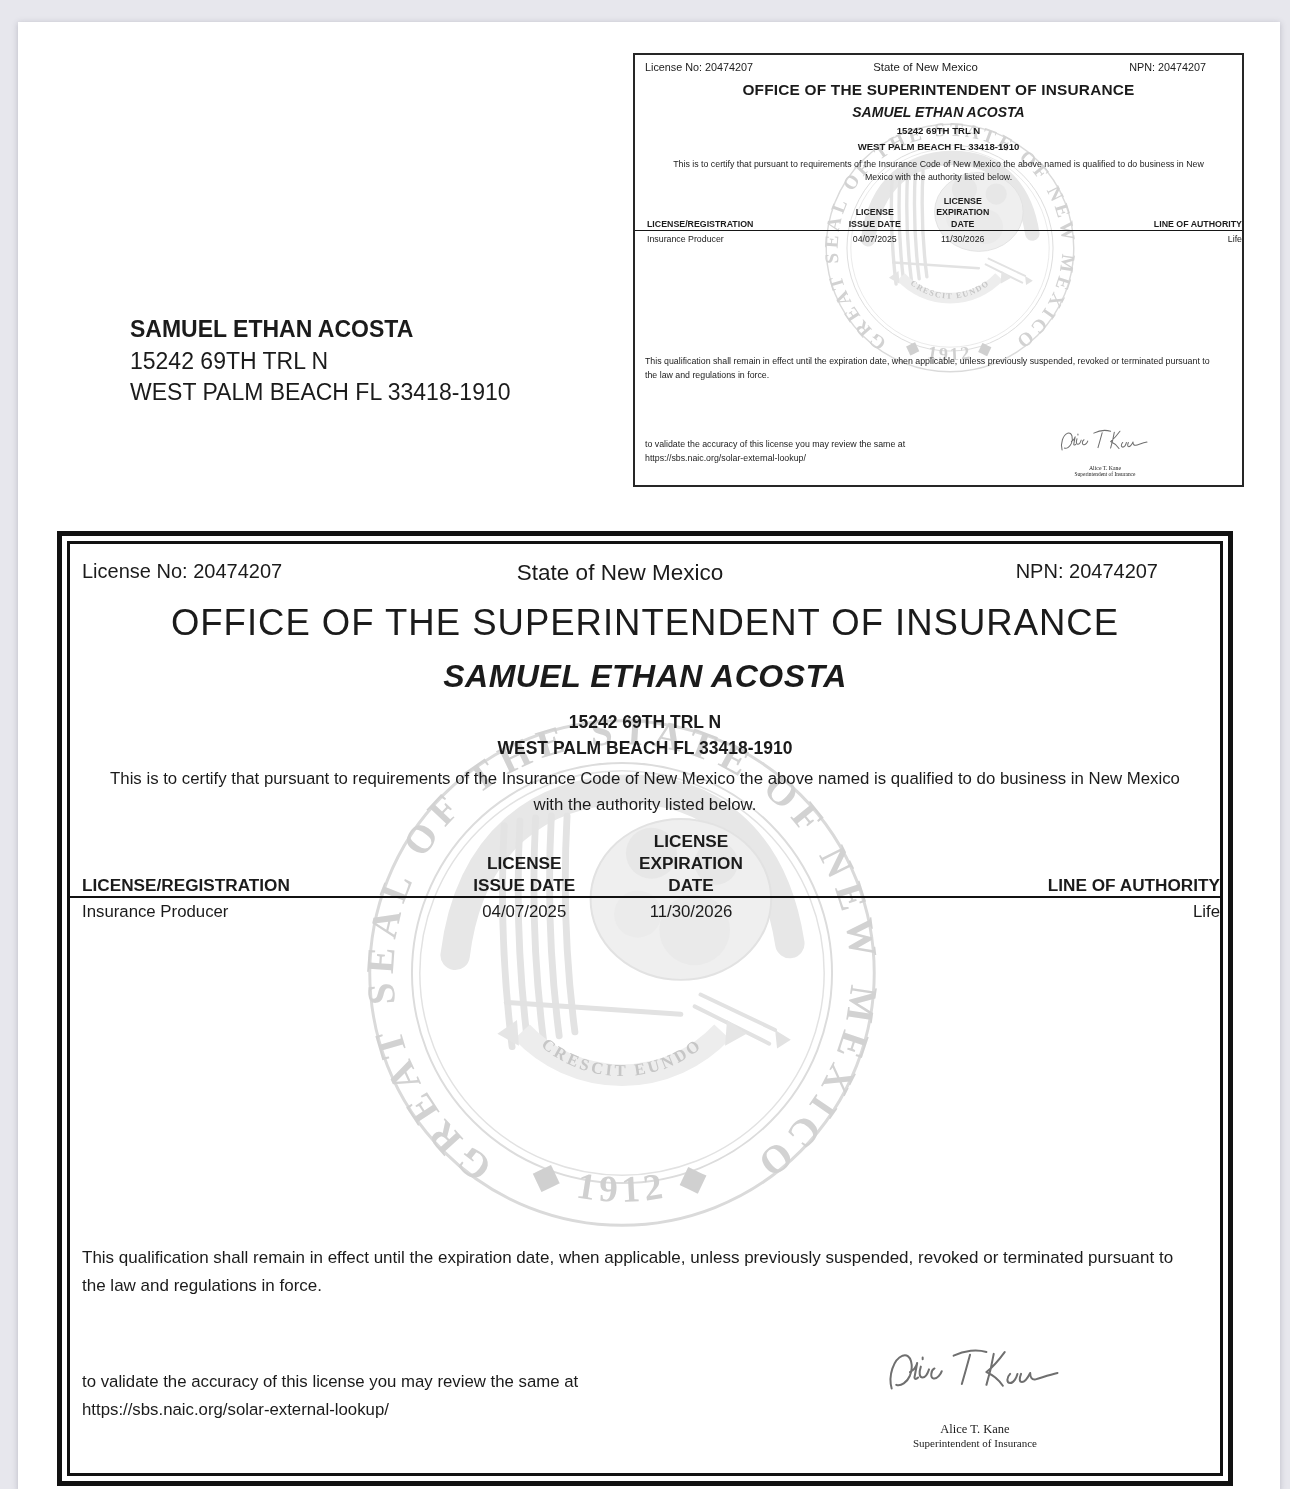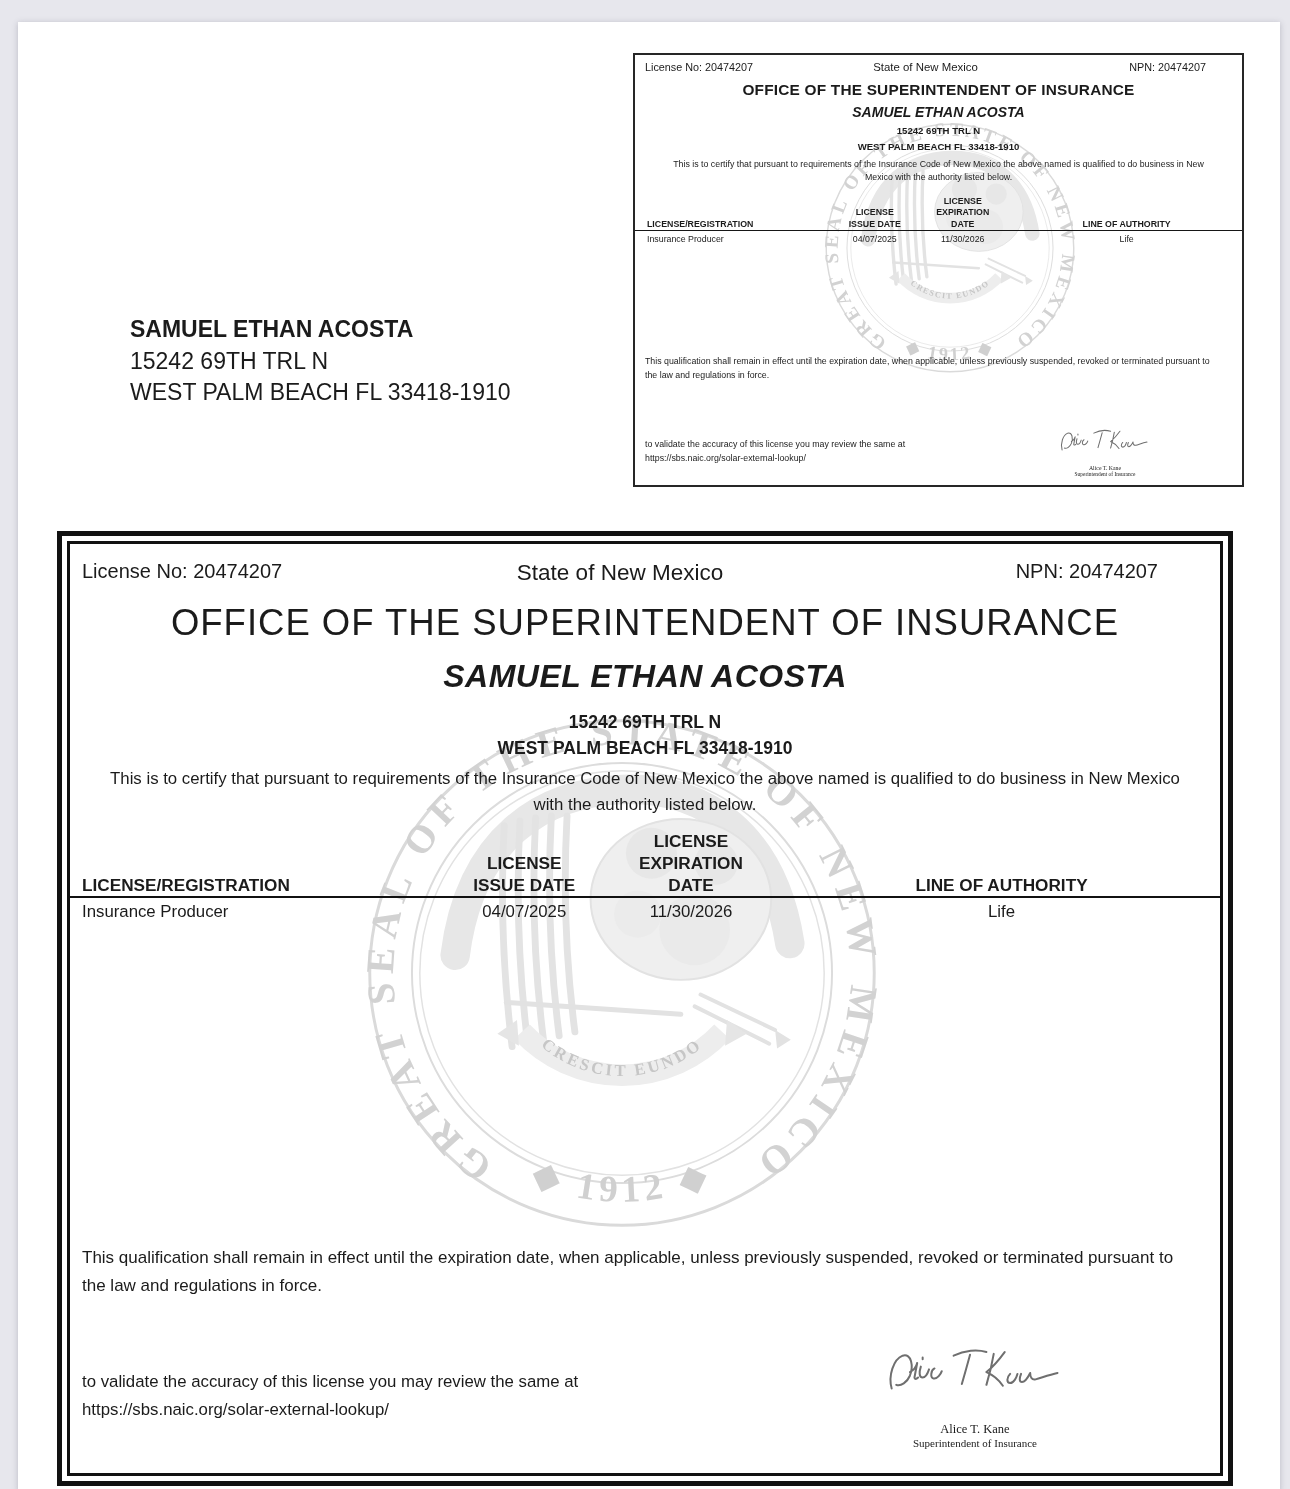--- a/index.html
+++ b/index.html
@@ -74,21 +74,21 @@
   .cert-large .c-validate{top:824px;padding-left:12px;font-size:16.8px;line-height:28px;text-align:left;}
   .cert-large .sig-block{position:absolute;left:790px;top:788px;width:230px;text-align:center;}
   .cert-large .sig-block svg{width:185px;height:82px;display:block;margin:0 auto;}
   .cert-large .sig-name{font-family:"Liberation Serif", serif;font-size:12.5px;margin-top:8px;}
   .cert-large .sig-title{font-family:"Liberation Serif", serif;font-size:11px;}
 
   
   .c1{width:33%;text-align:left;padding-left:12px;box-sizing:border-box;}
   .c2{width:13%;text-align:center;}
   .c3{width:16%;text-align:center;}
-  .c4{width:38%;text-align:center;}
+  .c4{width:38%;text-align:right;}
 
   
   .seal-ring-text{font-family:"Liberation Serif","DejaVu Serif",serif;font-weight:700;
       font-size:40px;fill:#d2d2d2;letter-spacing:8px;}
   .seal-year-text{font-family:"Liberation Serif","DejaVu Serif",serif;font-weight:700;
       font-size:38px;fill:#d0d0d0;letter-spacing:5px;}
   .seal-motto-text{font-family:"Liberation Serif","DejaVu Serif",serif;font-weight:700;
       font-size:17px;fill:#c6c6c6;letter-spacing:3px;}
 </style>
 </head>

